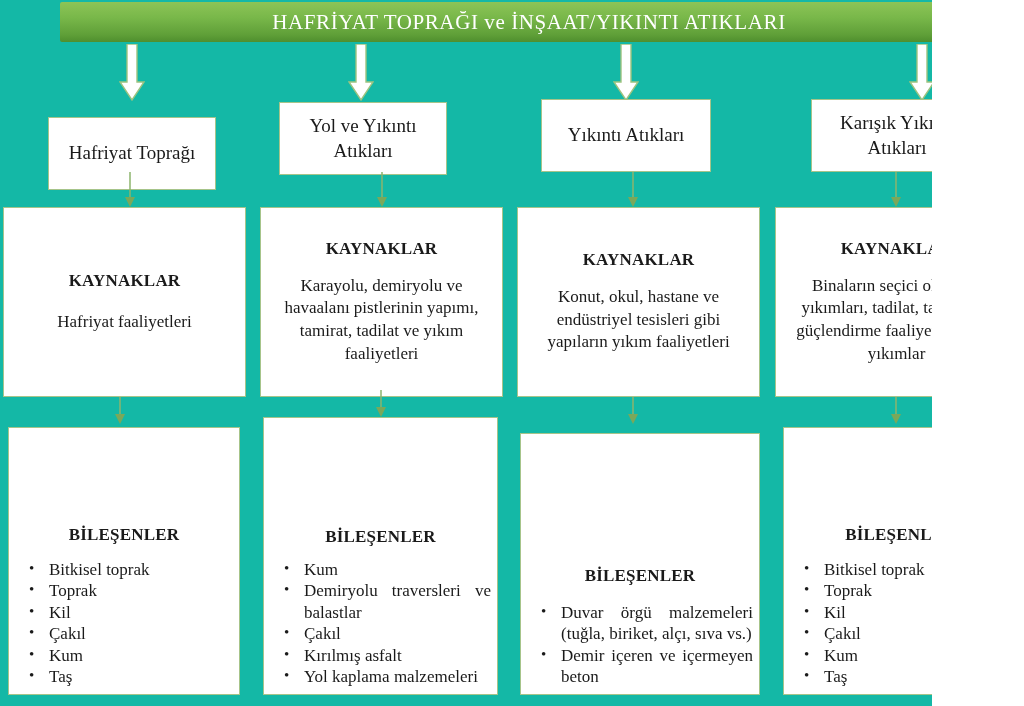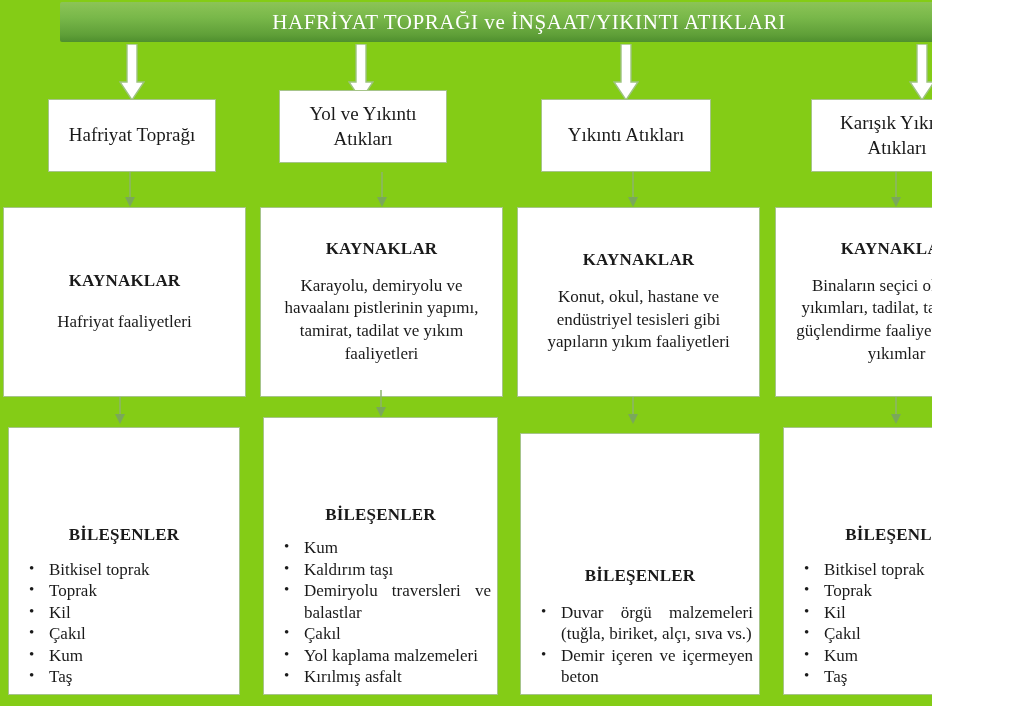--- a/index.html
+++ b/index.html
@@ -9,21 +9,21 @@
   }
   body {
     font-family: "Liberation Serif", "DejaVu Serif", serif;
     color: #1a1a1a;
   }
   #diagram {
     position: relative;
     width: 932px;
     height: 706px;
     overflow: hidden;
-    background: #84cc16;
+    background: #14b8a6;
   }
 
   
   .title-banner {
     position: absolute;
     left: 60px;
     top: 2px;
     width: 938px;
     height: 40px;
     background: linear-gradient(to bottom, #8cc456 0%, #79b84a 38%, #5f9f38 82%, #4f8f2e 100%);
@@ -156,27 +156,27 @@
     <svg width="26" height="58" viewBox="0 0 26 58">
       <polygon points="8,0 18,0 18,38 25,38 13,56 1,38 8,38" fill="#ffffff" stroke="#9dc37f" stroke-width="1.4"></polygon>
     </svg>
   </div>
   <div class="block-arrow" style="left:909px; top:44px;">
     <svg width="26" height="58" viewBox="0 0 26 58">
       <polygon points="8,0 18,0 18,38 25,38 13,56 1,38 8,38" fill="#ffffff" stroke="#9dc37f" stroke-width="1.4"></polygon>
     </svg>
   </div>
 
-  <div class="box row1" style="left:48px; top:99px; width:168px; height:73px;">
+  <div class="box row1" style="left:48px; top:117px; width:168px; height:73px;">
     <div class="box-inner">
       <div class="row1-label">Hafriyat Toprağı</div>
     </div>
   </div>
 
-  <div class="box row1" style="left:279px; top:90px; width:168px; height:73px;">
+  <div class="box row1" style="left:279px; top:102px; width:168px; height:73px;">
     <div class="box-inner">
       <div class="row1-label">Yol ve Yıkıntı Atıkları</div>
     </div>
   </div>
 
   <div class="box row1" style="left:541px; top:99px; width:170px; height:73px;">
     <div class="box-inner">
       <div class="row1-label">Yıkıntı Atıkları</div>
     </div>
   </div>
@@ -277,25 +277,24 @@
         <li>Taş</li>
       </ul>
     </div>
   </div>
 
   <div class="box row3" style="left:263px; top:417px; width:235px; height:278px;">
     <div class="box-inner" style="padding-top:4px;">
       <div class="heading" style="margin-top:2px;">BİLEŞENLER</div>
       <ul class="components justified" style="margin-top:12px;">
         <li>Kum</li>
-        <li>Kaldırım taşı</li>
         <li>Demiryolu traversleri ve balastlar</li>
         <li>Çakıl</li>
+        <li>Kırılmış asfalt</li>
         <li>Yol kaplama malzemeleri</li>
-        <li>Kırılmış asfalt</li>
       </ul>
     </div>
   </div>
 
   <div class="box row3" style="left:520px; top:433px; width:240px; height:262px;">
     <div class="box-inner">
       <div class="heading">BİLEŞENLER</div>
       <ul class="components justified" style="margin-top:16px;">
         <li>Duvar örgü malzemeleri (tuğla, biriket, alçı, sıva vs.)</li>
         <li>Demir içeren ve içermeyen beton</li>

